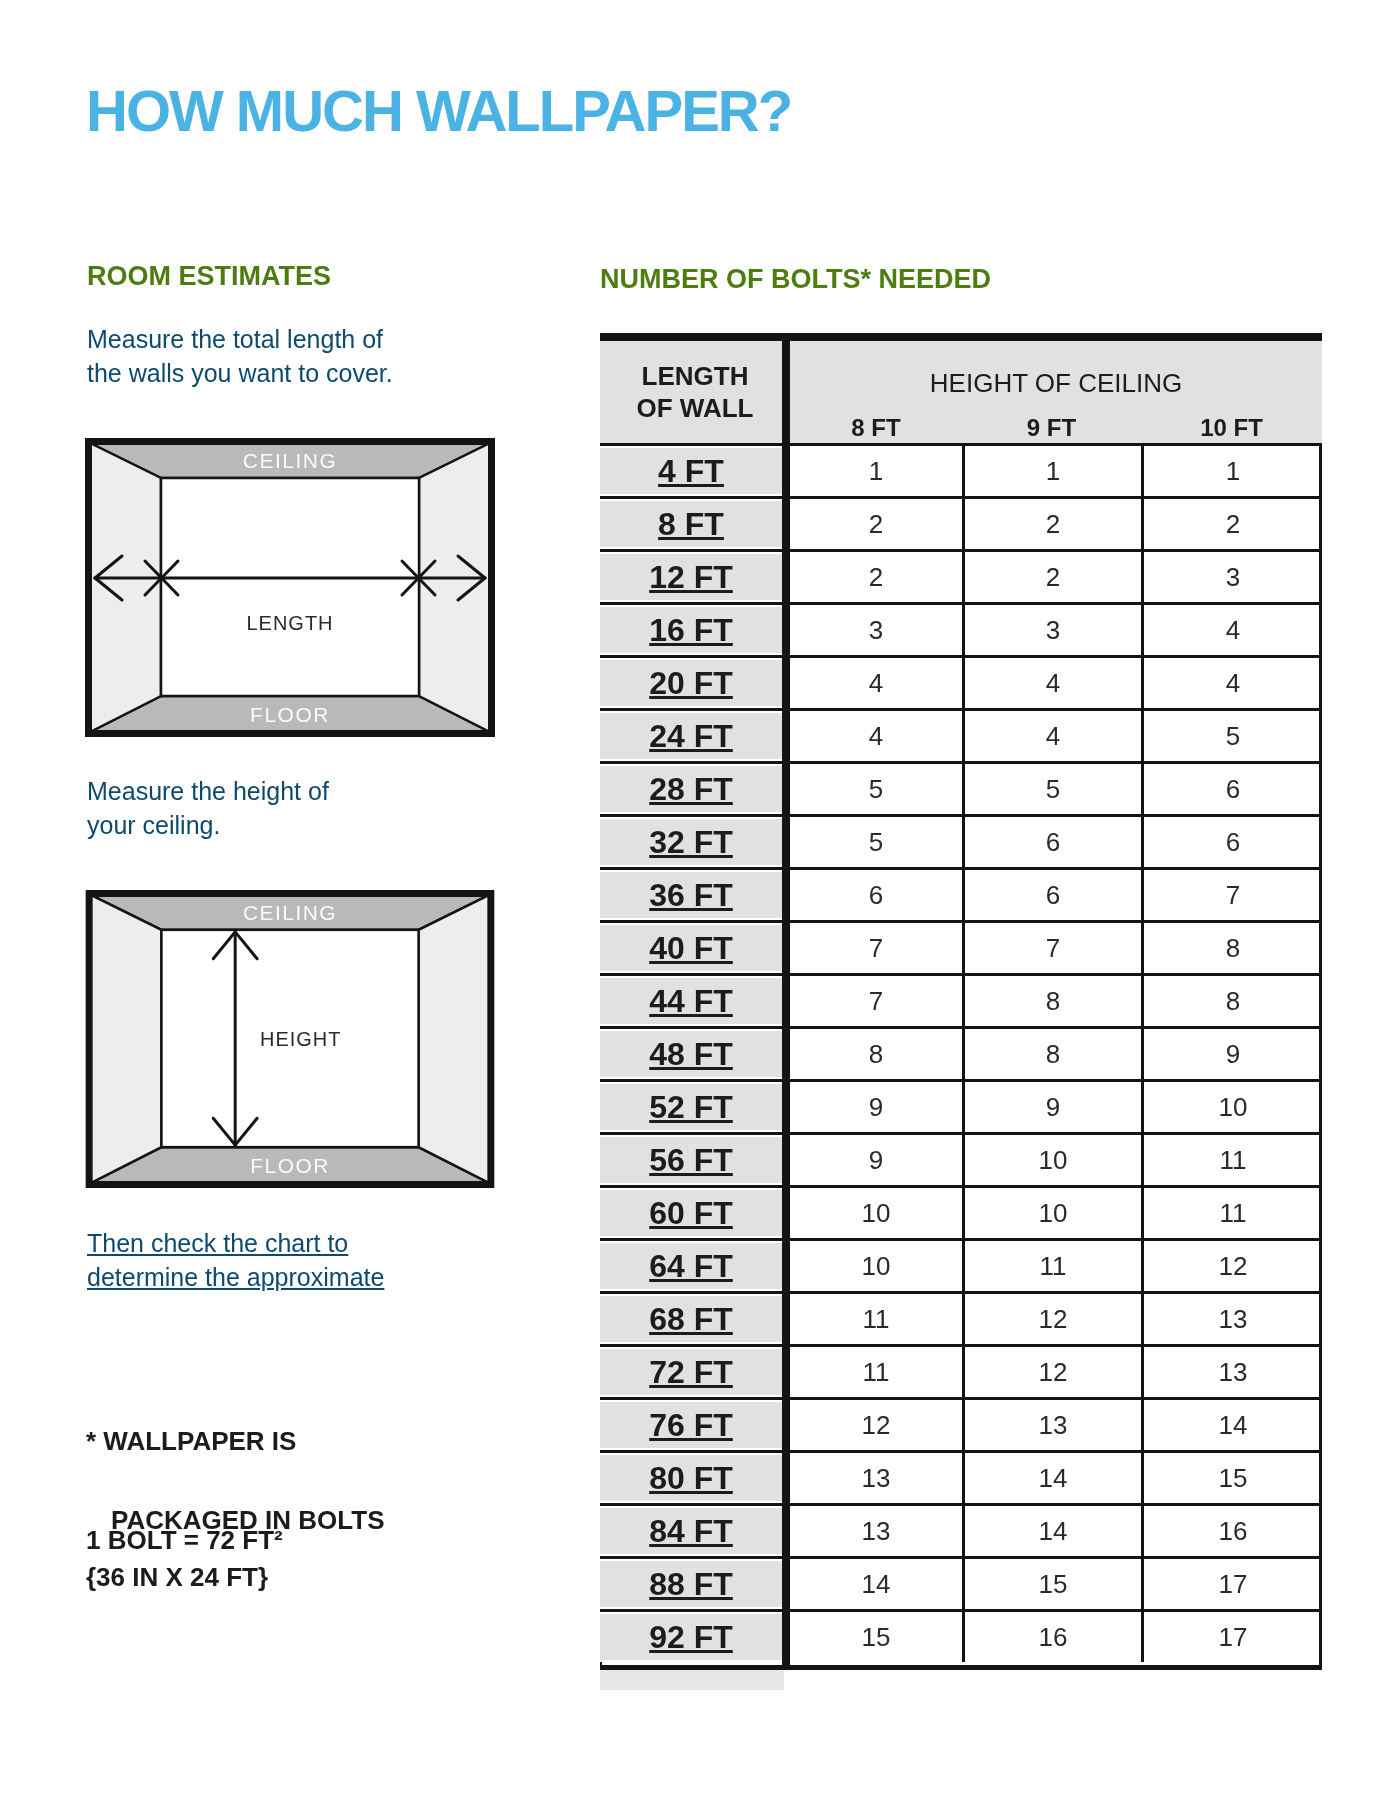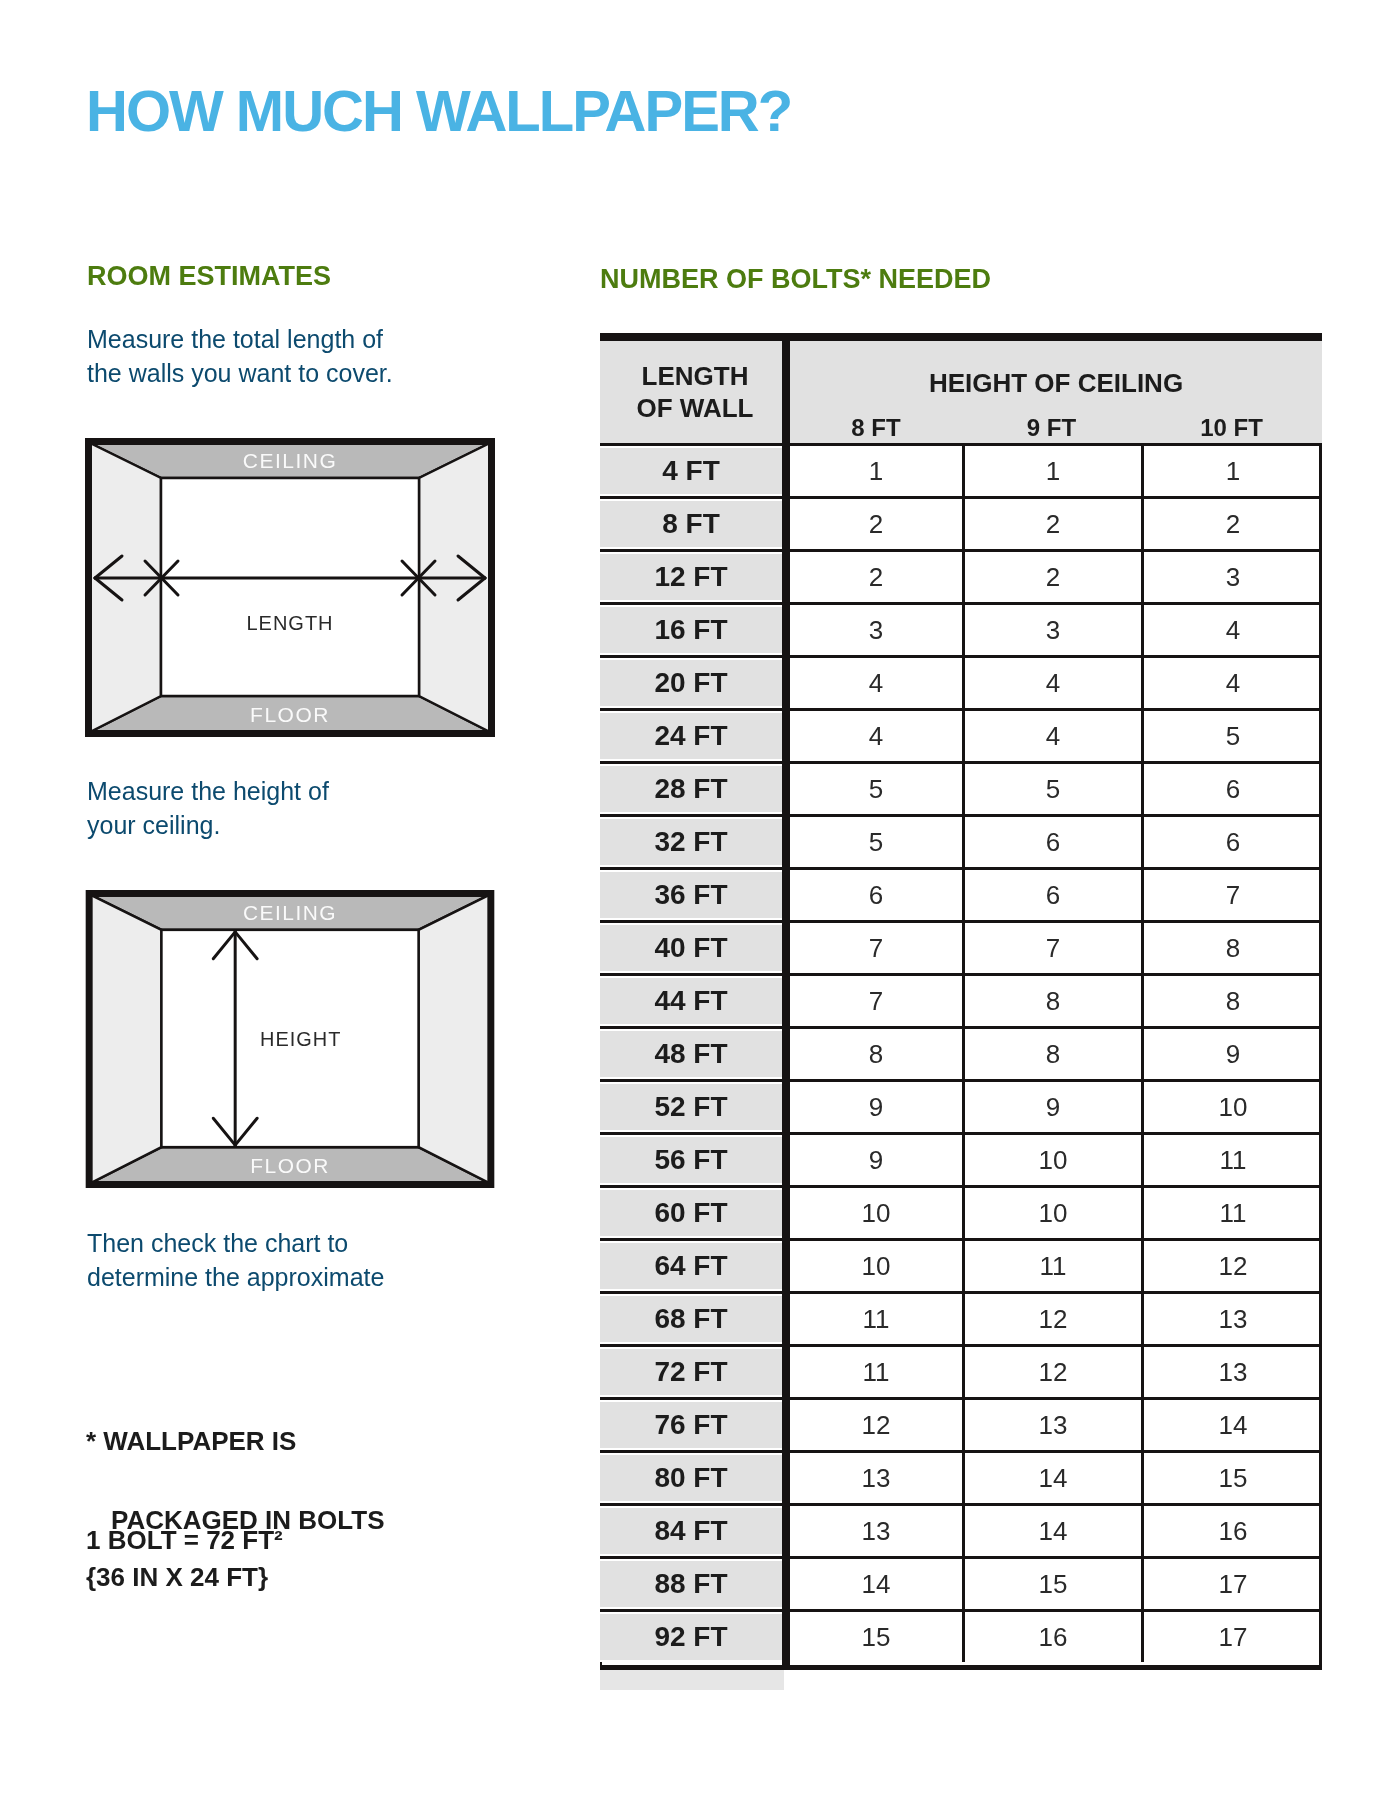--- a/index.html
+++ b/index.html
@@ -14,21 +14,21 @@
     left:86px;top:82px;font-size:58px;font-weight:bold;letter-spacing:-2px;
     color:#4ab3e4;line-height:1;white-space:nowrap;text-align:center;
   }
   .blue-heading{
     font-size:27px;font-weight:bold;color:#4d7c0f;letter-spacing:0px;white-space:nowrap;
   }
   #room-heading{left:87px;top:261px;}
   .para{font-size:25px;line-height:34px;color:#0c4a6e;}
   #para1{left:87px;top:322px;}
   #para2{left:87px;top:774px;}
-  #para3{left:87px;top:1226px;}
+  #para3{left:87px;top:1226px;text-decoration:underline;}
   .diagram{display:block;}
   #diagram-length{left:85px;top:438px;width:410px;height:299px;}
   #diagram-height{left:85px;top:890px;width:410px;height:298px;}
   .dlab-white{fill:#fafafa;font-size:21px;letter-spacing:1.5px;text-anchor:middle;}
   .dlab-dark{fill:#2a2a2a;font-size:20px;letter-spacing:1px;text-anchor:middle;}
   .dlab-start{text-anchor:start;}
   #footnote{left:86px;top:1424px;font-size:26px;font-weight:bold;line-height:35px;color:#1c1c1c;}
   #footnote .fline2{padding-left:25px;margin-top:44px;}
   #bolt-info{left:86px;top:1522px;font-size:26px;font-weight:bold;line-height:37px;color:#1c1c1c;}
   
@@ -44,41 +44,41 @@
   .header-left{
     position:absolute;left:0;top:8px;width:190px;height:105px;background:#e1e1e1;
     border-bottom:3px solid #161313;box-sizing:border-box;
     display:flex;flex-direction:column;align-items:center;justify-content:center;
     font-size:26px;font-weight:bold;line-height:32px;color:#1c1c1c;
   }
   .band-ceiling{
     position:absolute;left:190px;top:8px;right:0;height:88px;background:#e1e1e1;
     border-bottom:3px solid #161313;box-sizing:border-box;
     display:flex;align-items:center;justify-content:center;
-    font-size:26px;font-weight:bold;color:#1c1c1c;
+    font-size:26px;font-weight:normal;color:#1c1c1c;
   }
   .band-sub{
     position:absolute;left:190px;top:80px;right:0;height:33px;background:#e1e1e1;
     border-bottom:3px solid #161313;box-sizing:border-box;display:flex;
   }
   .band-sub .sh{
     display:flex;align-items:center;justify-content:center;
     font-size:24px;font-weight:bold;color:#1c1c1c;
   }
   .band-sub .s0{width:172px;}
   .band-sub .s1{width:179px;}
   .band-sub .s2{flex:1;}
   #rows{position:absolute;left:0;top:113px;width:100%;}
   .trow{display:flex;height:53px;border-bottom:3px solid #161313;box-sizing:border-box;}
   .trow:last-child{border-bottom:none;height:50px;}
   .tlabel{width:190px;position:relative;background:#ffffff;}
   .chip{
     position:absolute;left:0;top:2px;bottom:2px;width:182px;background:#e1e1e1;
     display:flex;align-items:center;justify-content:center;
-    font-size:28px;font-weight:bold;color:#1c1c1c;
+    font-size:32px;font-weight:bold;color:#1c1c1c;text-decoration:underline;
   }
   .tcell{
     display:flex;align-items:center;justify-content:center;
     font-size:26px;color:#2a2a2a;box-sizing:border-box;
   }
   .c0{width:172px;}
   .c1{width:179px;border-left:3px solid #161313;}
   .c2{flex:1;border-left:3px solid #161313;}
   #gray-stub{left:600px;top:1670px;width:184px;height:20px;background:#e6e6e6;}
 </style>

